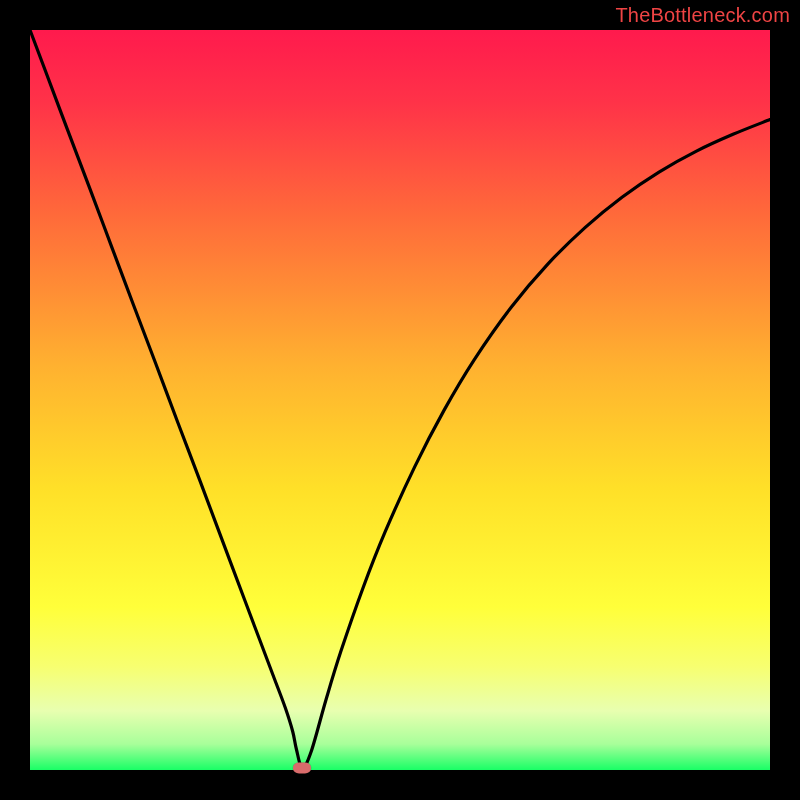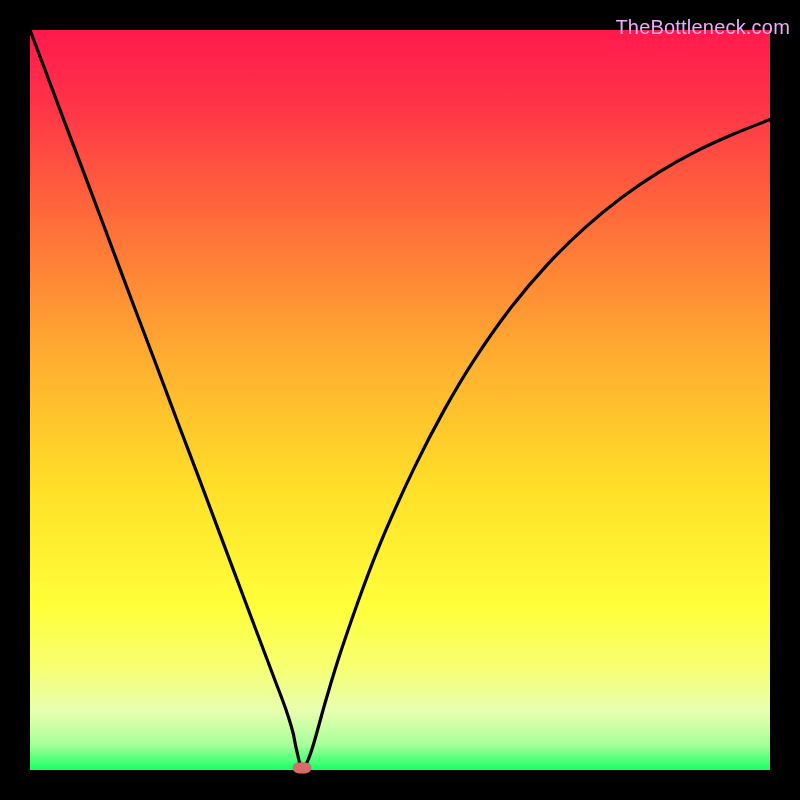--- a/index.html
+++ b/index.html
@@ -12,23 +12,23 @@
     font-family: Arial, Helvetica, sans-serif;
   }
   .frame {
     position: relative;
     width: 800px;
     height: 800px;
     background: #000;
   }
   .watermark {
     position: absolute;
-    top: 16px;
+    top: 4px;
     right: 10px;
-    color: #f0abfc;
+    color: #ef4444;
     font-size: 20px;
     letter-spacing: 0.2px;
     z-index: 10;
     user-select: none;
   }
   .plot-area {
     position: absolute;
     left: 30px;
     top: 30px;
     width: 740px;

